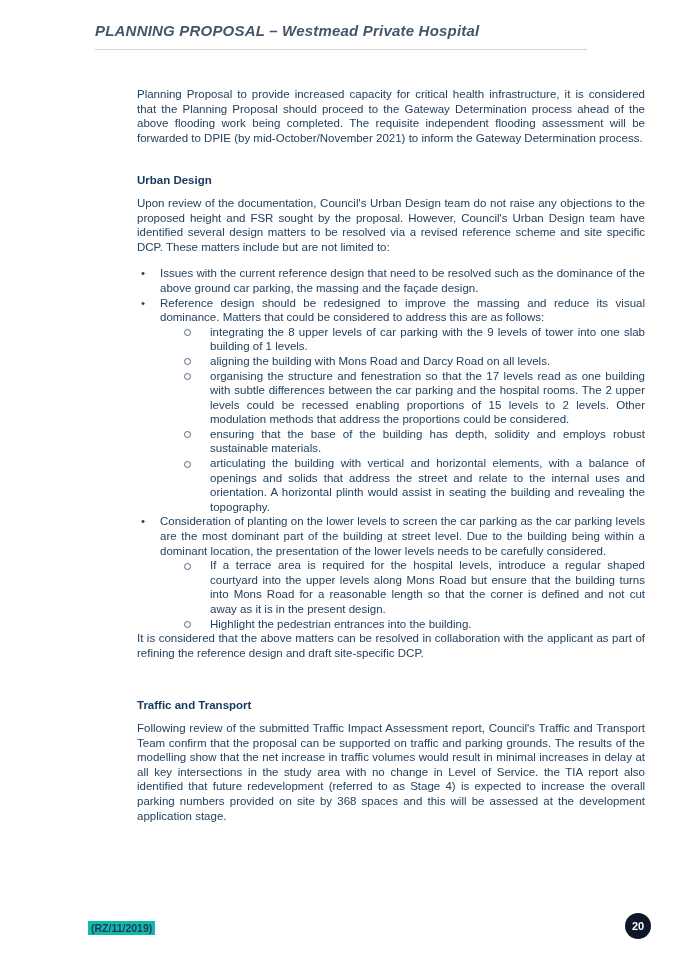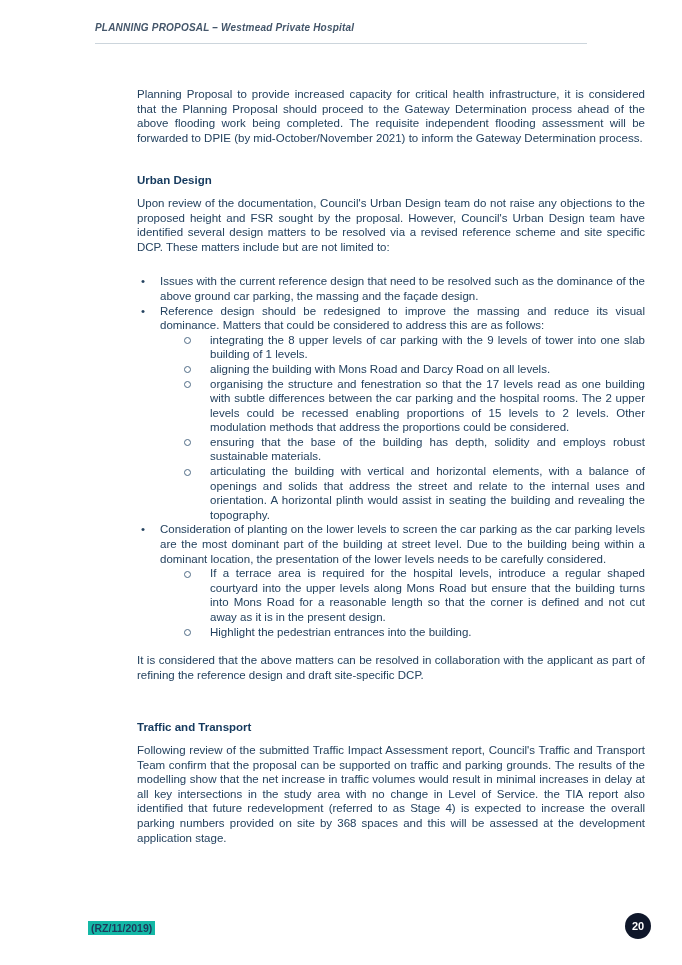--- a/index.html
+++ b/index.html
@@ -13,21 +13,21 @@
   }
   .doc-header {
     position: absolute;
     left: 95px;
     top: 22px;
     width: 492px;
     padding-bottom: 10px;
     border-bottom: 1px solid #ccd5dc;
     font-style: italic;
     font-weight: 600;
-    font-size: 10px;
+    font-size: 15px;
     letter-spacing: 0.2px;
     color: #44566a;
   }
   .content {
     position: absolute;
     left: 137px;
     top: 85px;
     width: 508px;
     color: #24425f;
     font-size: 11.5px;
@@ -36,21 +36,21 @@
   }
   .para { margin: 0 0 0 0; }
   .heading {
     font-weight: bold;
     color: #14395d;
     text-align: left;
     margin-top: 28px;
     margin-bottom: 8px;
   }
   .intro { margin-top: 2px; }
-  .lead { margin-bottom: 20px; }
+  .lead { margin-bottom: 12px; }
   .li1 {
     position: relative;
     padding-left: 23px;
   }
   .li1 .bullet-dot {
     position: absolute;
     left: 4px;
     top: 0;
     font-size: 11.5px;
     color: #24425f;
@@ -62,21 +62,21 @@
   .li2 .bullet-circle {
     position: absolute;
     left: 47px;
     top: 4.5px;
     width: 5px;
     height: 5px;
     border: 1.2px solid #4f6b86;
     border-radius: 50%;
     background: transparent;
   }
-  .closing { margin-top: 14px; }
+  .closing { margin-top: 0; }
   .traffic-heading { margin-top: 38px; }
   .footer-ref {
     position: absolute;
     left: 88px;
     top: 921px;
     background: #14b8a6;
     color: #1c3a5c;
     font-family: "Liberation Sans", sans-serif;
     font-weight: bold;
     font-size: 10.5px;

